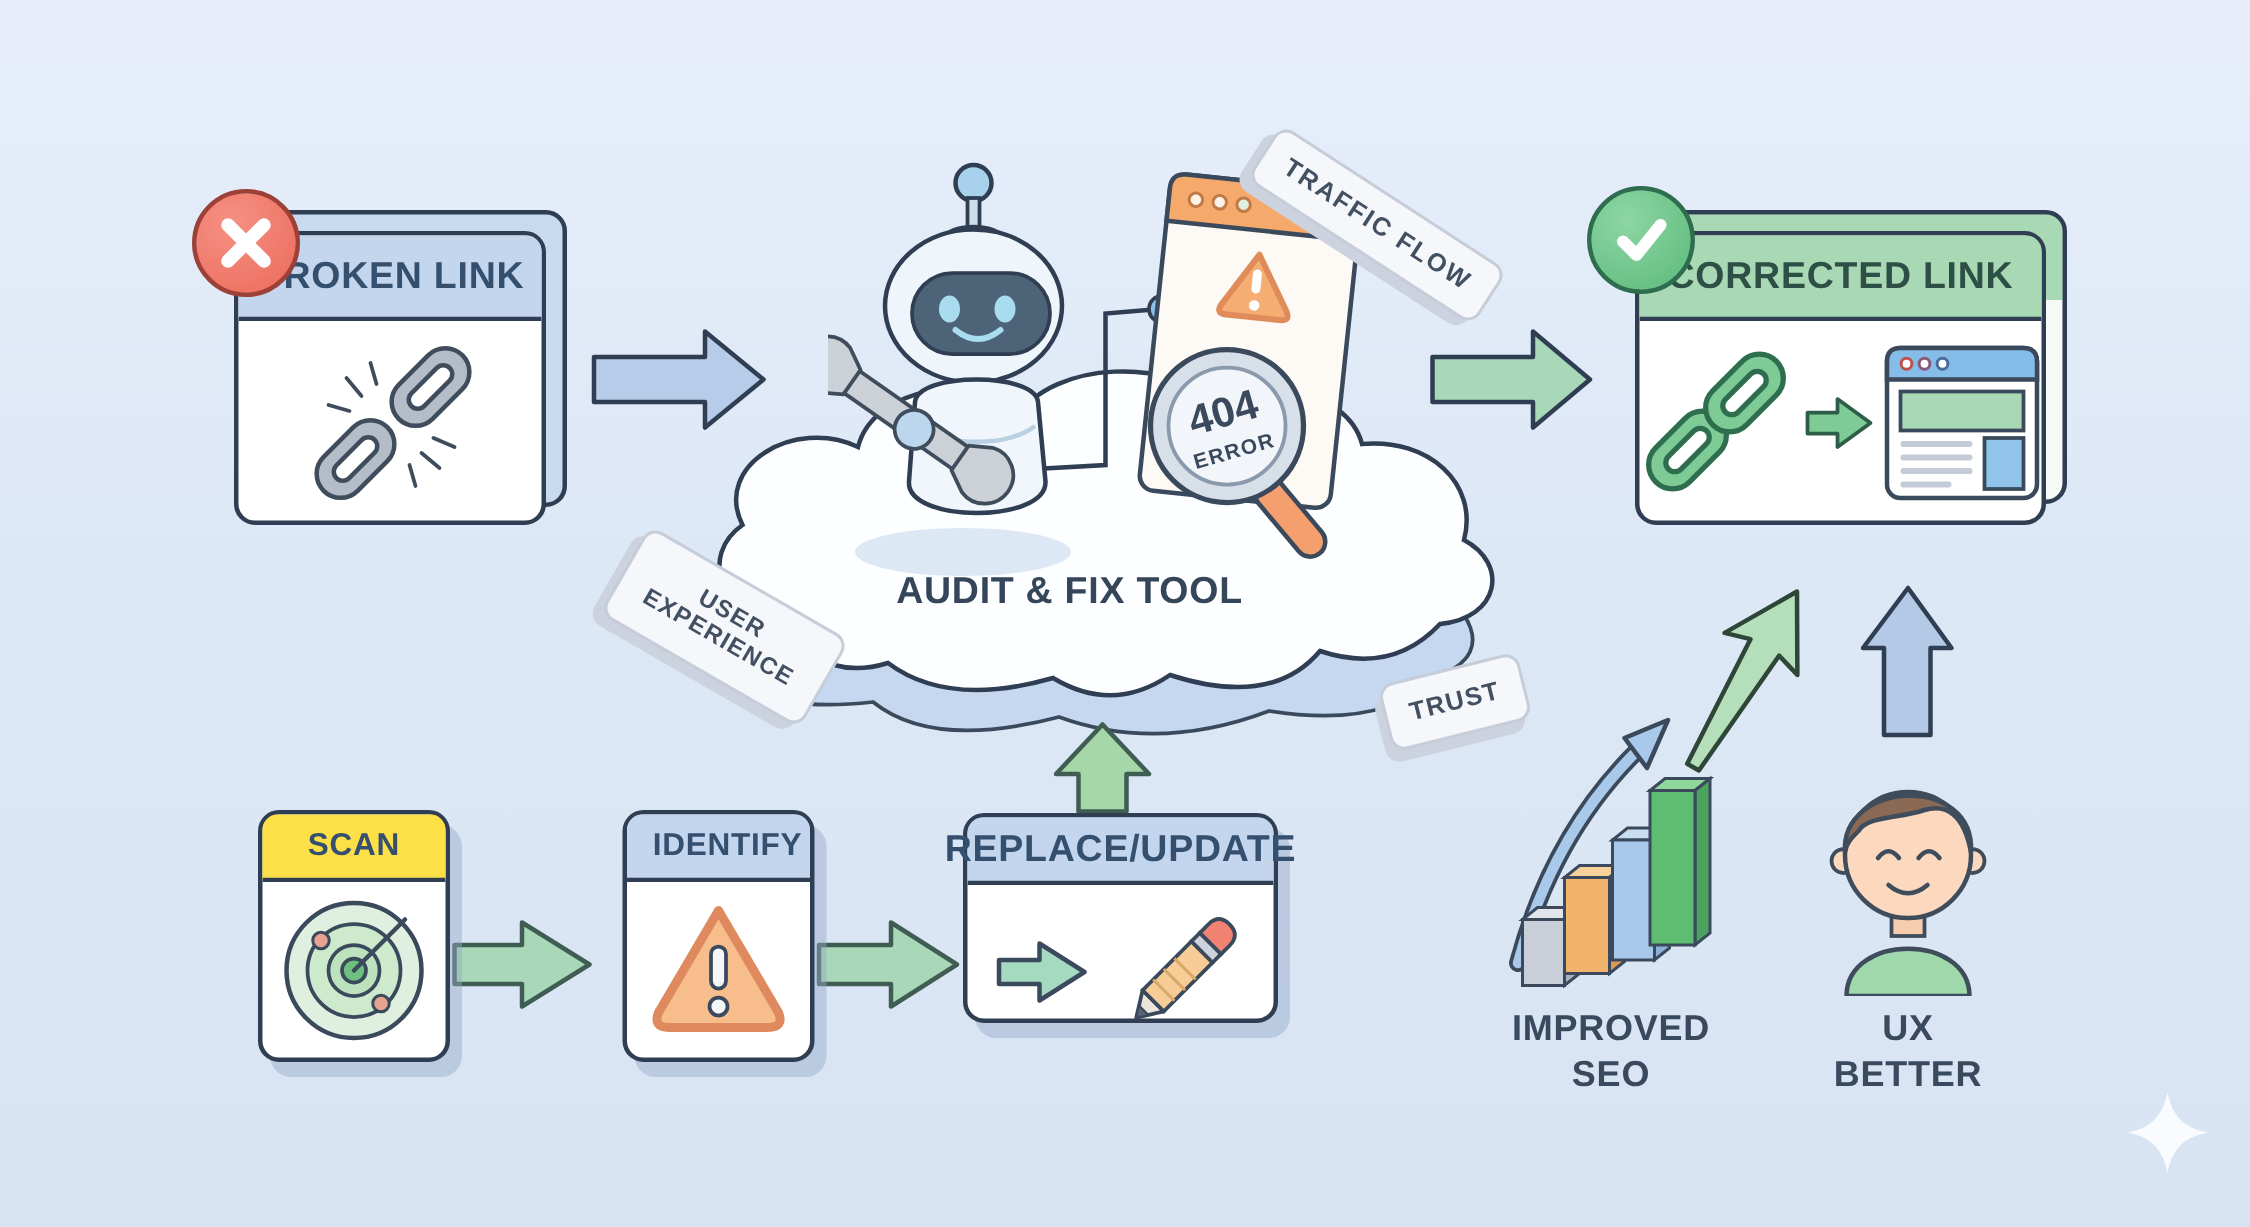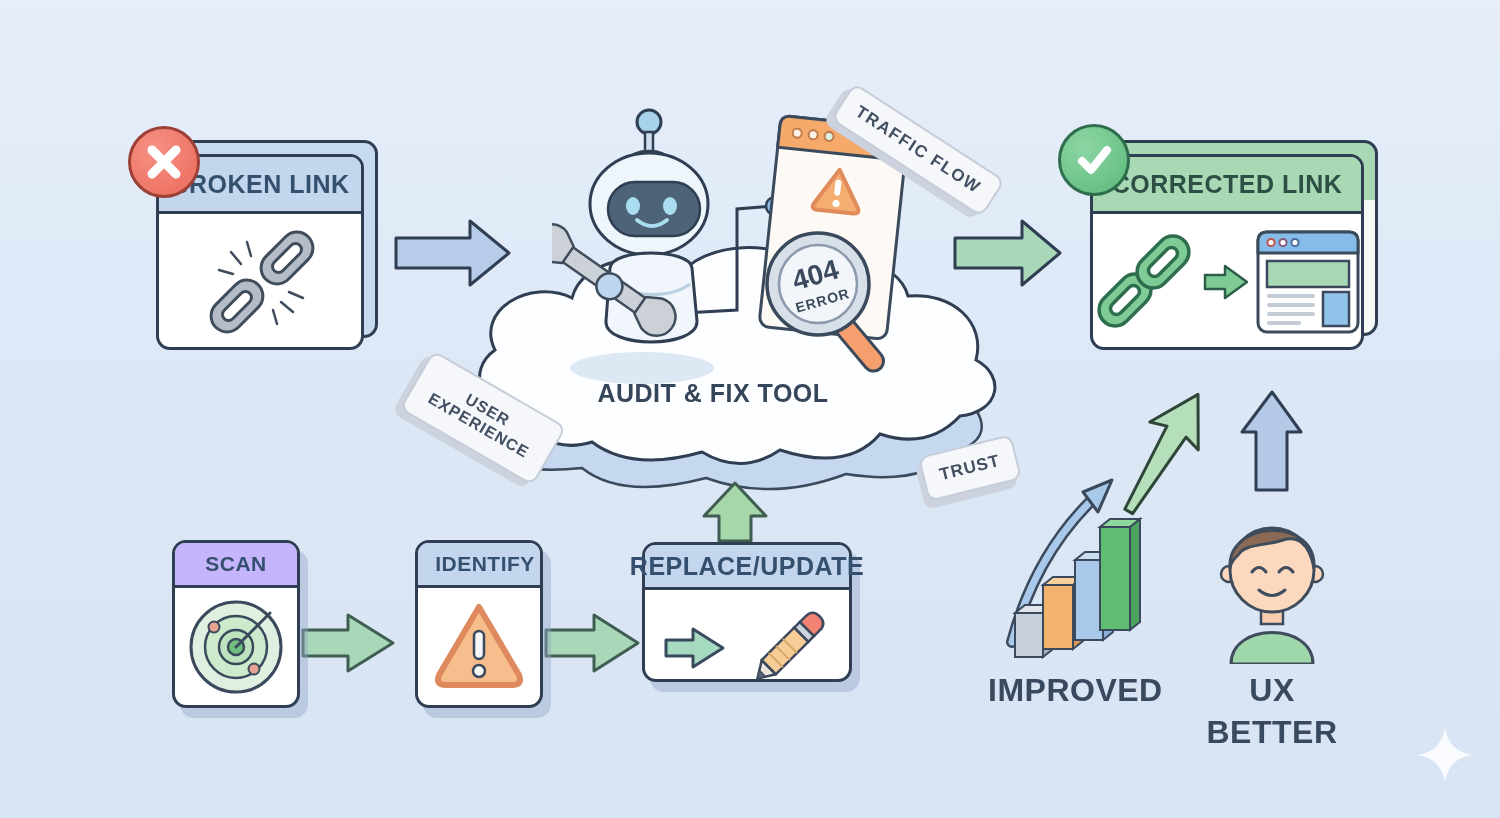--- a/index.html
+++ b/index.html
@@ -20,21 +20,21 @@
   
   .badge{border-radius:50%;box-sizing:border-box;display:flex;align-items:center;justify-content:center;}
   
   .pill{
     background:#f5f7fb;border:2px solid #c6cdd9;border-radius:10px;
     box-shadow:-5px 7px 0 #ccd3de;
     display:flex;flex-direction:column;align-items:center;justify-content:center;
     font-weight:bold;color:#425062;text-align:center;line-height:1.15;
   }
   
-  .outcome{font-weight:bold;color:#3a4a5e;font-size:32px;line-height:1.3;text-align:center;letter-spacing:.5px;}
+  .outcome{font-weight:bold;color:#3a4a5e;font-size:24px;line-height:1.3;text-align:center;letter-spacing:.5px;}
   svg text{font-family:"Liberation Sans", sans-serif;}
 </style>
 </head>
 <body>
 
 <div id="stage">
 
   <svg class="abs" style="left:450px;top:210px;" width="560" height="300" viewBox="0 0 560 300">
 
     <path d="M70,198 Q28,212 40,238 Q58,266 132,258 Q172,290 256,268 Q322,292 396,264 Q472,276 506,242 Q544,228 526,200 L500,190 L90,190 Z" fill="#c6d8f0" stroke="#3a4a5c" stroke-width="2.5"></path>
@@ -206,21 +206,21 @@
       </svg>
     </div>
   </div>
   <div class="abs badge" style="left:1058px;top:124px;width:72px;height:72px;background:radial-gradient(circle at 35% 30%,#8ed6a4,#5bb97a);border:3px solid #2e6e4e;">
     <svg width="42" height="42" viewBox="0 0 42 42">
       <path d="M9,22 L18,31 L34,11" fill="none" stroke="#ffffff" stroke-width="8" stroke-linecap="round" stroke-linejoin="round"></path>
     </svg>
   </div>
 
   <div class="abs card shadowed" style="left:172px;top:540px;width:128px;height:168px;">
-    <div class="hd" style="height:42px;background:#c4b5fd;font-size:21px;">SCAN</div>
+    <div class="hd" style="height:42px;background:#fde047;font-size:21px;">SCAN</div>
     <div class="cardbody" style="height:118px;">
       <svg width="104" height="104" viewBox="0 0 104 104">
         <circle cx="52" cy="52" r="45" fill="#dff0e0" stroke="#3a4a5c" stroke-width="3"></circle>
         <circle cx="52" cy="52" r="31" fill="#cdeacd" stroke="#3a4a5c" stroke-width="2.5"></circle>
         <circle cx="52" cy="52" r="17" fill="#bce2be" stroke="#3a4a5c" stroke-width="2.5"></circle>
         <circle cx="52" cy="52" r="8" fill="#6fbf7e" stroke="#3a4a5c" stroke-width="2.5"></circle>
         <line x1="52" y1="52" x2="86" y2="18" stroke="#3a4a5c" stroke-width="3" stroke-linecap="round"></line>
         <circle cx="30" cy="32" r="5.5" fill="#e8a292" stroke="#3a4a5c" stroke-width="2"></circle>
         <circle cx="70" cy="74" r="5.5" fill="#e8a292" stroke="#3a4a5c" stroke-width="2"></circle>
       </svg>
@@ -294,19 +294,20 @@
     <circle cx="110" cy="72" r="8" fill="#fcd9be" stroke="#3f4c5c" stroke-width="2.5"></circle>
     <circle cx="67" cy="68" r="42" fill="#fcd9be" stroke="#3f4c5c" stroke-width="3"></circle>
     <path d="M25,66 C22,18 112,14 109,66 C104,40 92,34 78,38 C60,44 40,42 34,52 C29,57 26,60 25,66 Z" fill="#8a6a55" stroke="#3f4c5c" stroke-width="3" stroke-linejoin="round"></path>
     <path d="M47,70 q7,-9 14,0" fill="none" stroke="#3f4c5c" stroke-width="3" stroke-linecap="round"></path>
     <path d="M74,70 q7,-9 14,0" fill="none" stroke="#3f4c5c" stroke-width="3" stroke-linecap="round"></path>
     <path d="M54,88 q13,11 26,0" fill="none" stroke="#3f4c5c" stroke-width="3" stroke-linecap="round"></path>
   </svg>
 
   <div class="abs outcome" style="left:988px;top:670px;width:172px;">
     <div>IMPROVED</div>
+    <div>SEO</div>
   </div>
   <div class="abs outcome" style="left:1192px;top:670px;width:160px;">
     <div>UX</div>
     <div>BETTER</div>
   </div>
 
 </div>
 
 </body></html>

